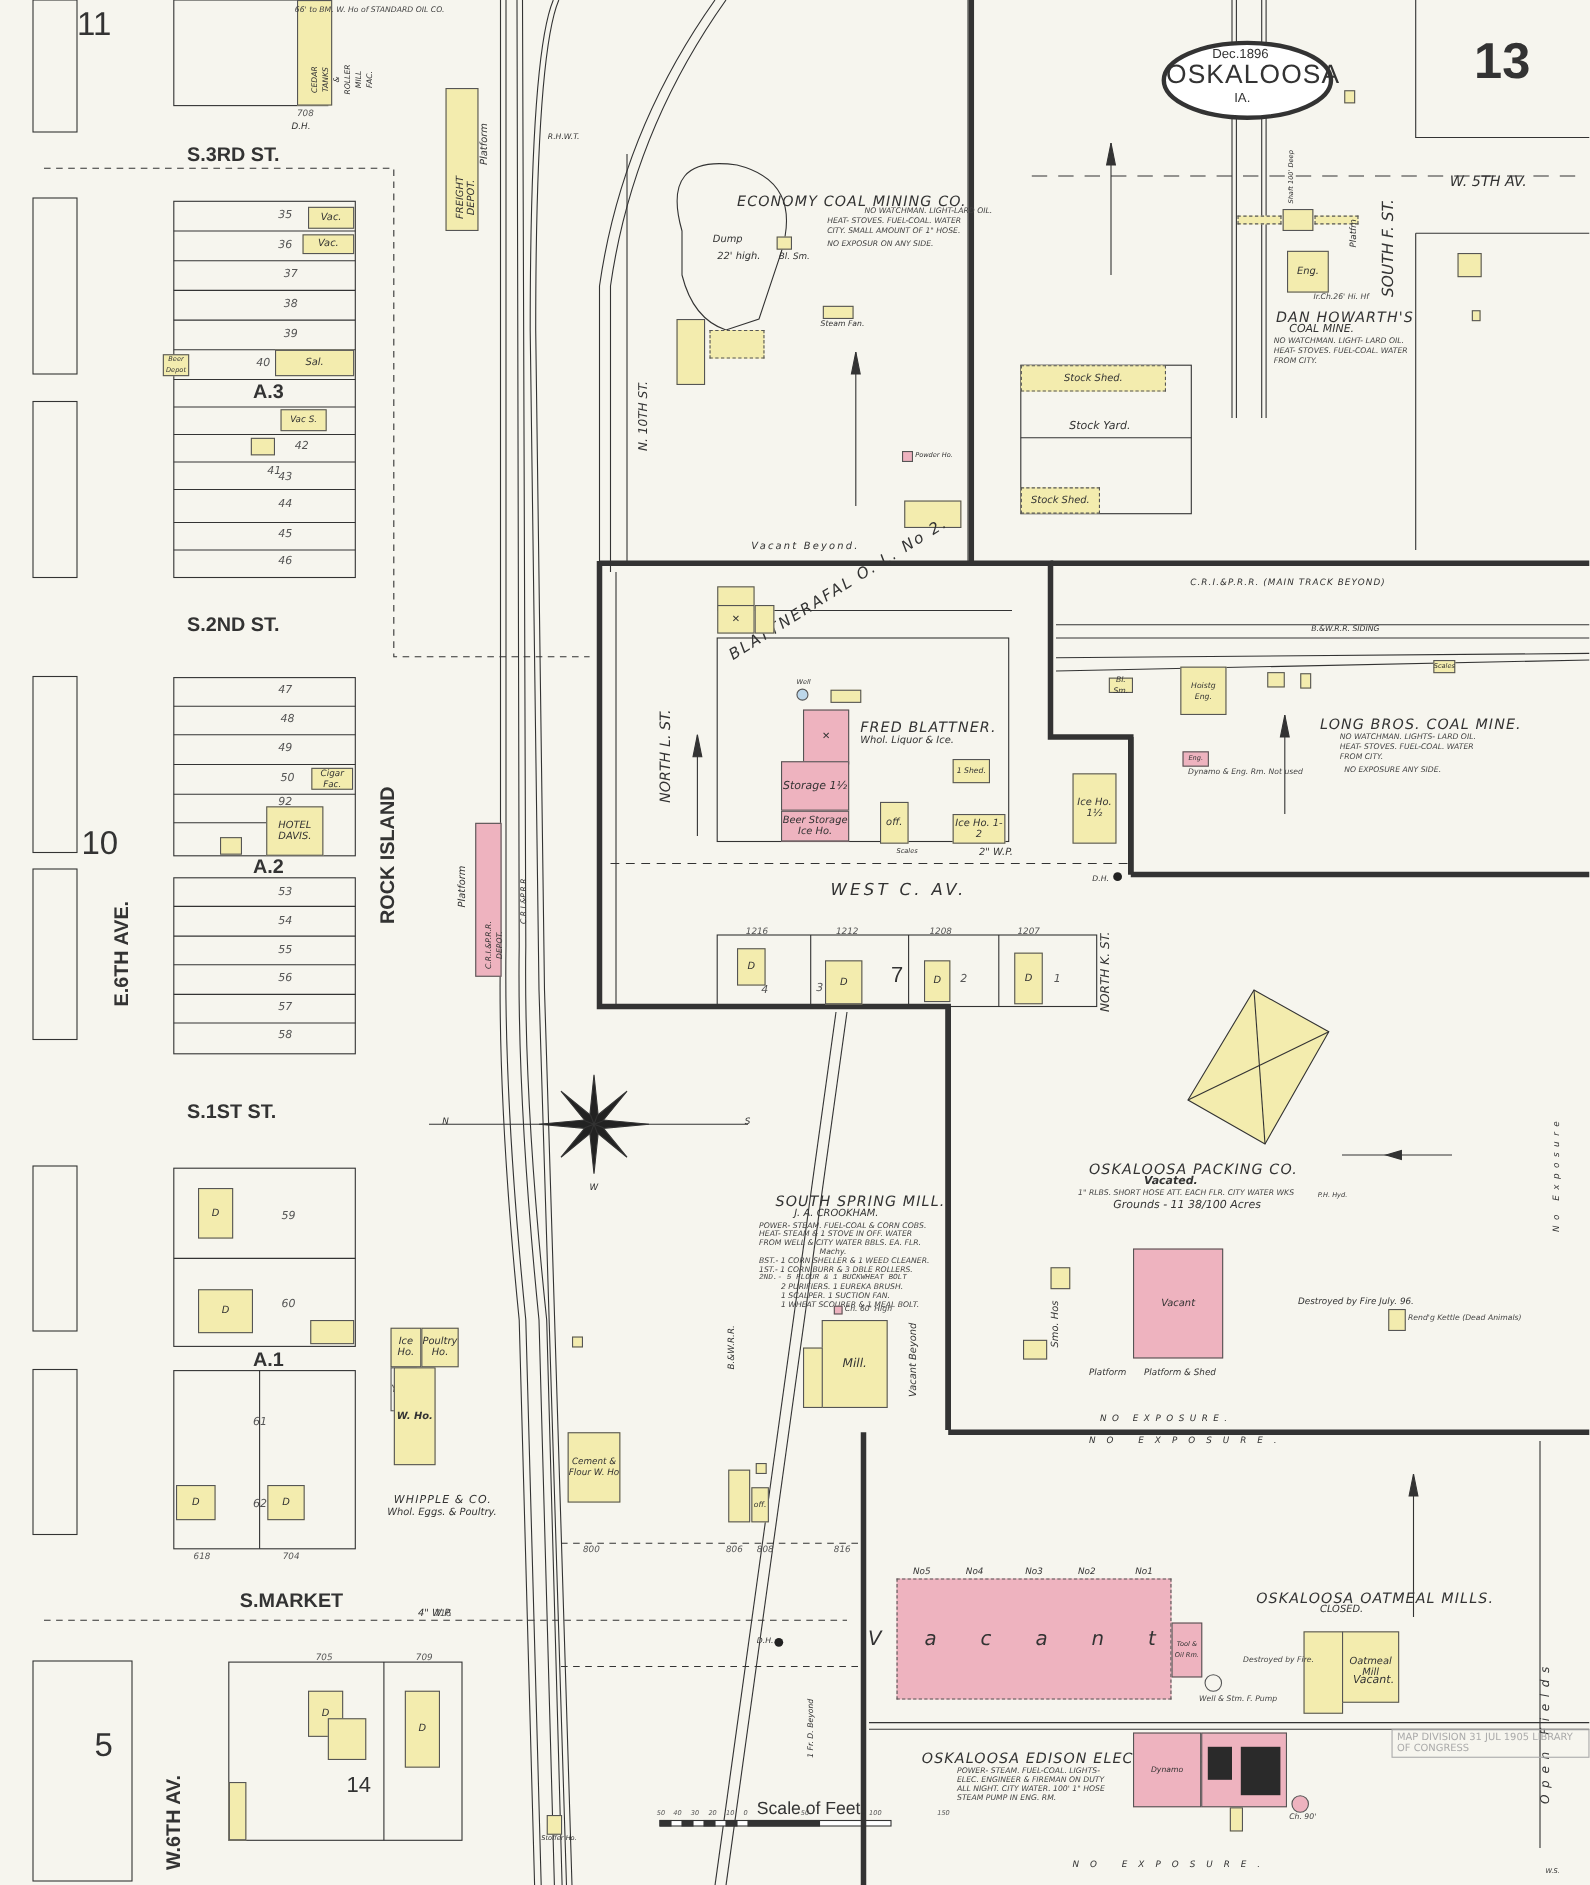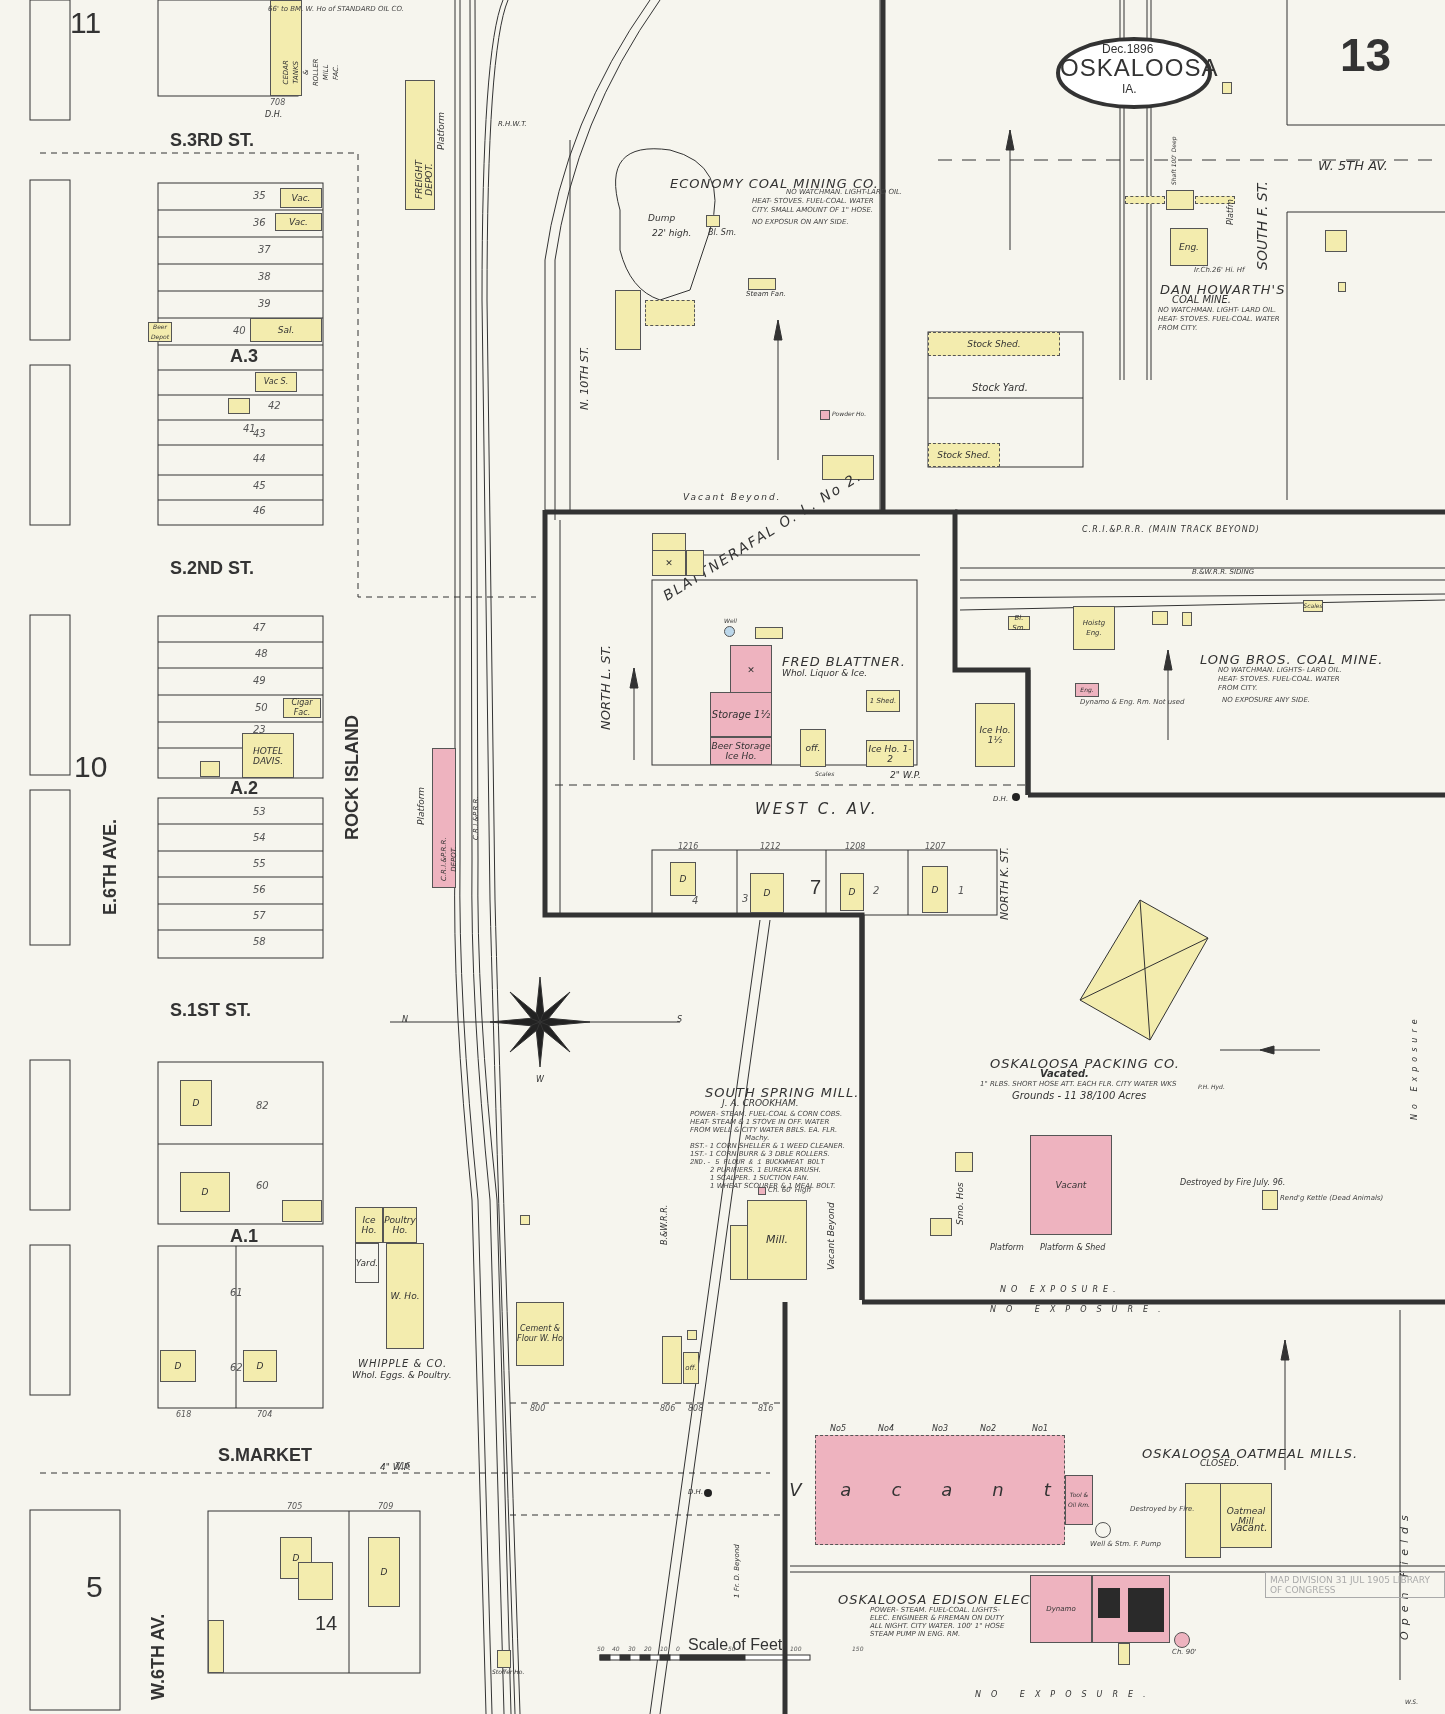--- a/index.html
+++ b/index.html
@@ -221,30 +221,30 @@
   <div class="num" style="left:268px;top:400px;">42</div>
   <div class="num" style="left:253px;top:428px;">43</div>
   <div class="num" style="left:253px;top:453px;">44</div>
   <div class="num" style="left:253px;top:480px;">45</div>
   <div class="num" style="left:253px;top:505px;">46</div>
 
   <div class="num" style="left:253px;top:622px;">47</div>
   <div class="num" style="left:255px;top:648px;">48</div>
   <div class="num" style="left:253px;top:675px;">49</div>
   <div class="num" style="left:255px;top:702px;">50</div>
-  <div class="num" style="left:253px;top:724px;">23</div>
+  <div class="num" style="left:253px;top:724px;">92</div>
   <div class="num" style="left:244px;top:757px;">52</div>
   <div class="num" style="left:253px;top:806px;">53</div>
   <div class="num" style="left:253px;top:832px;">54</div>
   <div class="num" style="left:253px;top:858px;">55</div>
   <div class="num" style="left:253px;top:884px;">56</div>
   <div class="num" style="left:253px;top:910px;">57</div>
   <div class="num" style="left:253px;top:936px;">58</div>
 
-  <div class="num" style="left:256px;top:1100px;">82</div>
+  <div class="num" style="left:256px;top:1100px;">59</div>
   <div class="num" style="left:256px;top:1180px;">60</div>
   <div class="num" style="left:230px;top:1287px;">61</div>
   <div class="num" style="left:230px;top:1362px;">62</div>
 
   <div class="num" style="left:678px;top:842px;font-size:8px;">1216</div>
   <div class="num" style="left:760px;top:842px;font-size:8px;">1212</div>
   <div class="num" style="left:845px;top:842px;font-size:8px;">1208</div>
   <div class="num" style="left:925px;top:842px;font-size:8px;">1207</div>
   <div class="num" style="left:692px;top:895px;">4</div>
   <div class="num" style="left:742px;top:893px;">3</div>
@@ -282,21 +282,21 @@
   <div class="bld y" style="left:180px;top:1172px;width:50px;height:40px;">D</div>
   <div class="bld y" style="left:282px;top:1200px;width:40px;height:22px;"></div>
   <div class="bld y" style="left:160px;top:1350px;width:36px;height:32px;">D</div>
   <div class="bld y" style="left:243px;top:1350px;width:34px;height:32px;">D</div>
   <div class="num" style="left:176px;top:1410px;font-size:8px;">618</div>
   <div class="num" style="left:257px;top:1410px;font-size:8px;">704</div>
 
   <div class="bld y" style="left:355px;top:1207px;width:28px;height:36px;">Ice Ho.</div>
   <div class="bld y" style="left:383px;top:1207px;width:34px;height:36px;">Poultry Ho.</div>
   <div class="bld" style="left:355px;top:1243px;width:24px;height:40px;">Yard.</div>
-  <div class="bld y" style="left:386px;top:1243px;width:38px;height:106px;">W. Ho.</div>
+  <div class="bld y" style="left:358px;top:1243px;width:38px;height:89px;font-weight:bold;">W. Ho.</div>
   <div class="title" style="left:358px;top:1358px;font-size:10px;">WHIPPLE &amp; CO.</div>
   <div class="lbl" style="left:352px;top:1370px;font-size:9px;">Whol. Eggs. &amp; Poultry.</div>
   <div class="num" style="left:395px;top:1462px;font-size:8px;">716</div>
 
   <div class="num" style="left:287px;top:1502px;font-size:8px;">705</div>
   <div class="num" style="left:378px;top:1502px;font-size:8px;">709</div>
   <div class="bld y" style="left:280px;top:1537px;width:32px;height:42px;">D</div>
   <div class="bld y" style="left:298px;top:1562px;width:35px;height:38px;"></div>
   <div class="bld y" style="left:368px;top:1537px;width:32px;height:70px;">D</div>
   <div class="bld y" style="left:208px;top:1620px;width:16px;height:53px;"></div>

